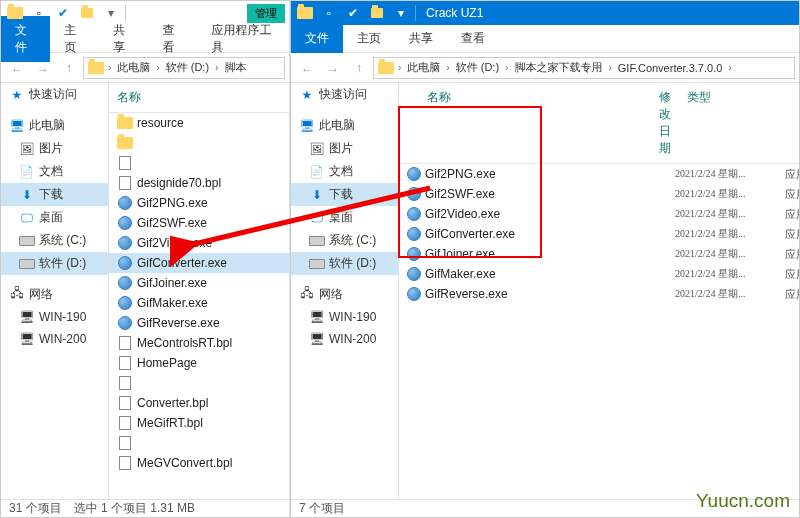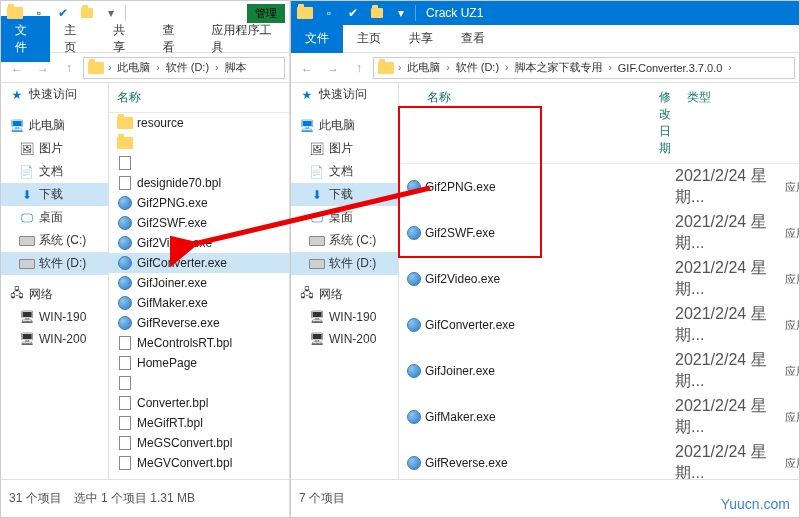--- a/index.html
+++ b/index.html
@@ -5,21 +5,21 @@
 * { margin: 0; padding: 0; box-sizing: border-box; font-family: "Microsoft YaHei", "Segoe UI", sans-serif; font-size: 12px; }
 body { width: 800px; height: 518px; background: #fff; position: relative; overflow: hidden; }
 .window { position: absolute; top: 0; height: 518px; background: #fff; border: 1px solid #ccc; display: flex; flex-direction: column; }
 .w-left { left: 0; width: 290px; border-right: 1px solid #ddd; }
 .w-right { left: 290px; width: 510px; }
 .titlebar { height: 24px; background: #fff; display: flex; align-items: center; padding: 0 4px; gap: 4px; }
 .w-right .titlebar { background: #0078d7; color: #fff; }
 .quickbtn { width: 20px; height: 18px; display: inline-flex; align-items: center; justify-content: center; }
 .tb-divider { width: 1px; height: 16px; background: #ccc; }
 .tb-tab { padding: 2px 8px; font-size: 11px; }
-.tb-tab.purple { background: #15803d; }
+.tb-tab.purple { background: #14b8a6; }
 .ribbon { height: 28px; background: #fff; border-bottom: 1px solid #e0e0e0; display: flex; align-items: center; }
 .rtab { padding: 6px 14px; font-size: 12px; color: #333; cursor: pointer; }
 .rtab.file { background: #0078d7; color: #fff; }
 .breadcrumb { height: 30px; display: flex; align-items: center; border-bottom: 1px solid #e0e0e0; padding: 2px 4px; gap: 2px; }
 .navbtn { width: 24px; height: 24px; display: inline-flex; align-items: center; justify-content: center; color: #999; }
 .addr { flex: 1; height: 22px; border: 1px solid #ccc; display: flex; align-items: center; padding: 0 2px; gap: 2px; overflow: hidden; white-space: nowrap; }
 .addr-seg { padding: 1px 4px; font-size: 11px; color: #333; }
 .addr-sep { font-size: 10px; color: #666; }
 .body { flex: 1; display: flex; overflow: hidden; }
 .nav { width: 108px; background: #fff; border-right: 1px solid #e0e0e0; overflow: hidden; }
@@ -28,31 +28,31 @@
 .nav-item.sel { background: #cce5f6; }
 .nav-item .ico { width: 16px; height: 16px; display: inline-flex; align-items: center; justify-content: center; }
 .main { flex: 1; display: flex; flex-direction: column; overflow: hidden; }
 .cols { display: flex; border-bottom: 1px solid #e8e8e8; padding: 4px 0; }
 .col { font-size: 12px; color: #0f766e; padding: 2px 8px; }
 .files { flex: 1; overflow-y: auto; }
 .file-row { display: flex; align-items: center; padding: 2px 0; cursor: pointer; }
 .file-row.sel { background: #cce5f6; }
 .file-row .fico { width: 16px; height: 16px; margin: 0 4px 0 8px; display: inline-flex; align-items: center; justify-content: center; }
 .file-row .fname { flex: 0 0 140px; font-size: 12px; color: #222; white-space: nowrap; overflow: hidden; }
-.file-row .fdate { flex: 0 0 110px; font-size: 16px; color: #555; }
+.file-row .fdate { flex: 0 0 110px; font-size: 10px; color: #555; font-family: Liberation Serif, serif; }
 .file-row .ftype { flex: 0 0 50px; font-size: 11px; color: #555; white-space: nowrap; overflow: hidden; }
-.status { height: 38px; border-top: 1px solid #e0e0e0; display: flex; align-items: center; padding: 0 8px; gap: 12px; font-size: 11px; color: #555; }
+.status { height: 18px; border-top: 1px solid #e0e0e0; display: flex; align-items: center; padding: 0 8px; gap: 12px; font-size: 11px; color: #555; }
 .folder-ico { width: 16px; height: 12px; background: #ffd666; border-radius: 1px; position: relative; }
 .folder-ico::before { content: ""; position: absolute; top: -3px; left: 1px; width: 6px; height: 3px; background: #ffd666; border-radius: 1px 1px 0 0; }
 .exe-ico { width: 14px; height: 14px; border-radius: 50%; background: radial-gradient(circle at 30% 30%, #8bc5f0, #2a7cc7); border: 1px solid #3a7ab5; }
 .file-ico { width: 12px; height: 14px; background: #fff; border: 1px solid #888; position: relative; }
 .drive-ico { width: 16px; height: 10px; background: #d0d0d0; border: 1px solid #888; border-radius: 1px; }
 .redbox { position: absolute; border: 2px solid #e00; pointer-events: none; }
 .arrow-svg { position: absolute; pointer-events: none; }
-.watermark { position: absolute; right: 10px; bottom: 6px; color: #3b82f6; font-size: 14px; font-family: Arial; }
+.watermark { position: absolute; right: 10px; bottom: 6px; color: #4d7c0f; font-size: 19px; font-family: Arial; }
 </style>
 </head>
 <body>
 
 <div class="window w-left">
   <div class="titlebar">
     <span class="quickbtn">
         <span class="folder-ico"></span>
       </span>
     <span class="quickbtn">▫</span>
@@ -234,21 +234,20 @@
           <div class="file-row">
             <span class="fico">
               <span class="file-ico"></span>
             </span>
             <span class="fname">MeGifRT.bpl</span>
           </div>
           <div class="file-row">
             <span class="fico">
               <span class="file-ico"></span>
             </span>
-            <span class="fname">MeGSConvert.bpl</span>
           </div>
           <div class="file-row">
             <span class="fico">
               <span class="file-ico"></span>
             </span>
             <span class="fname">MeGVConvert.bpl</span>
           </div>
         </div>
     </div>
   </div>

